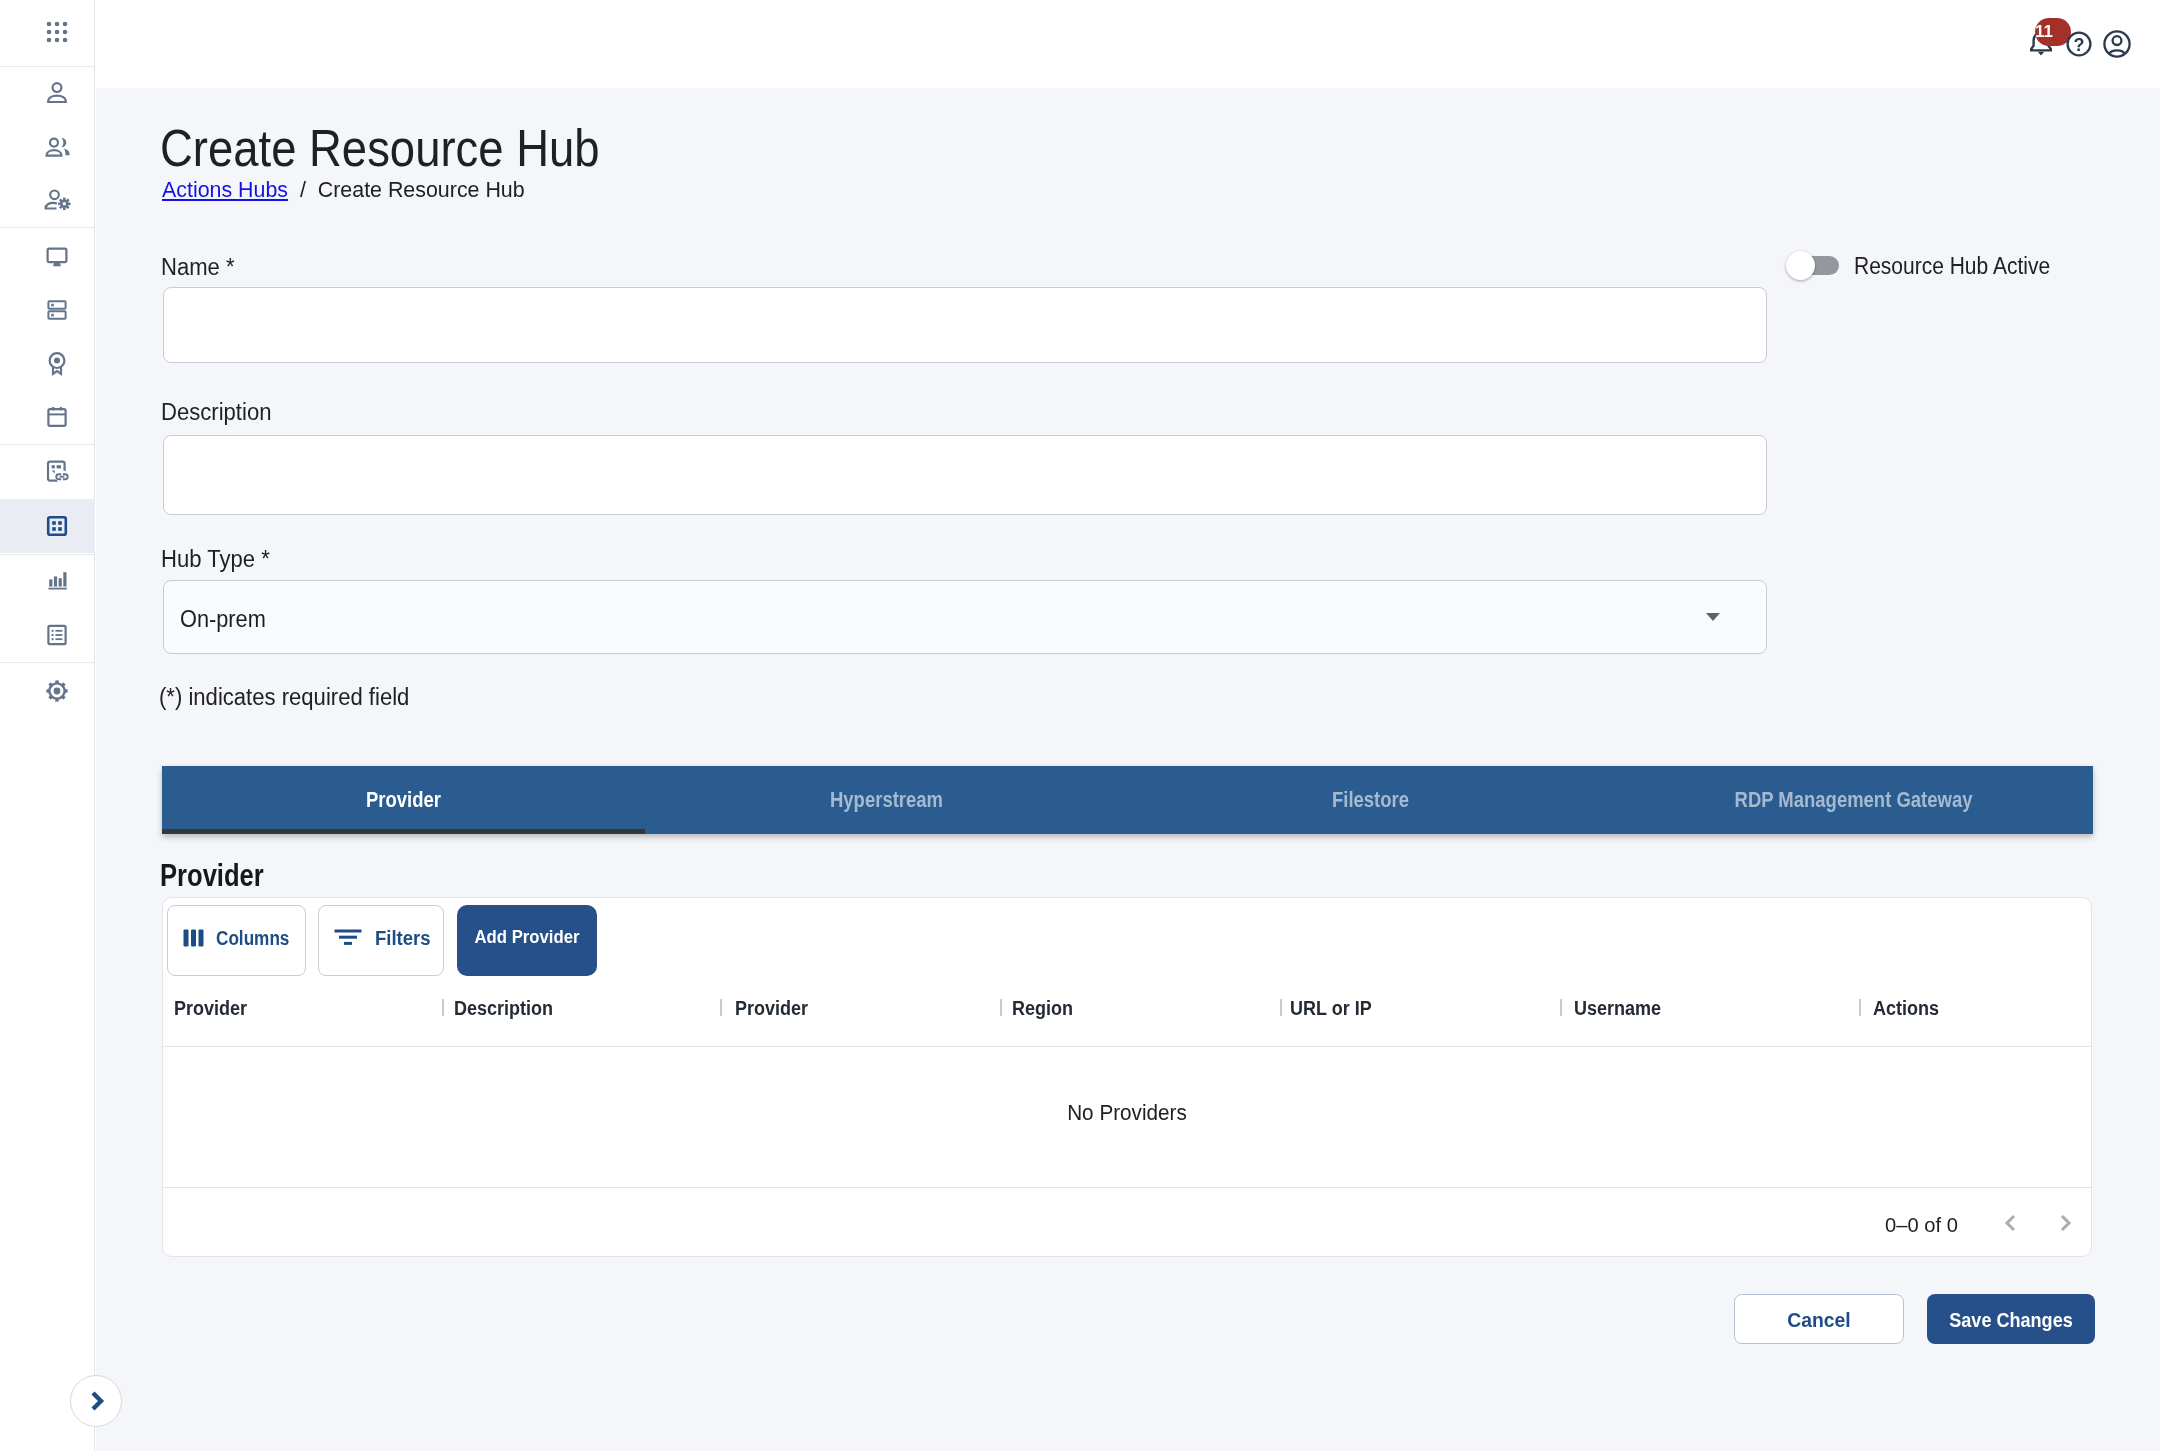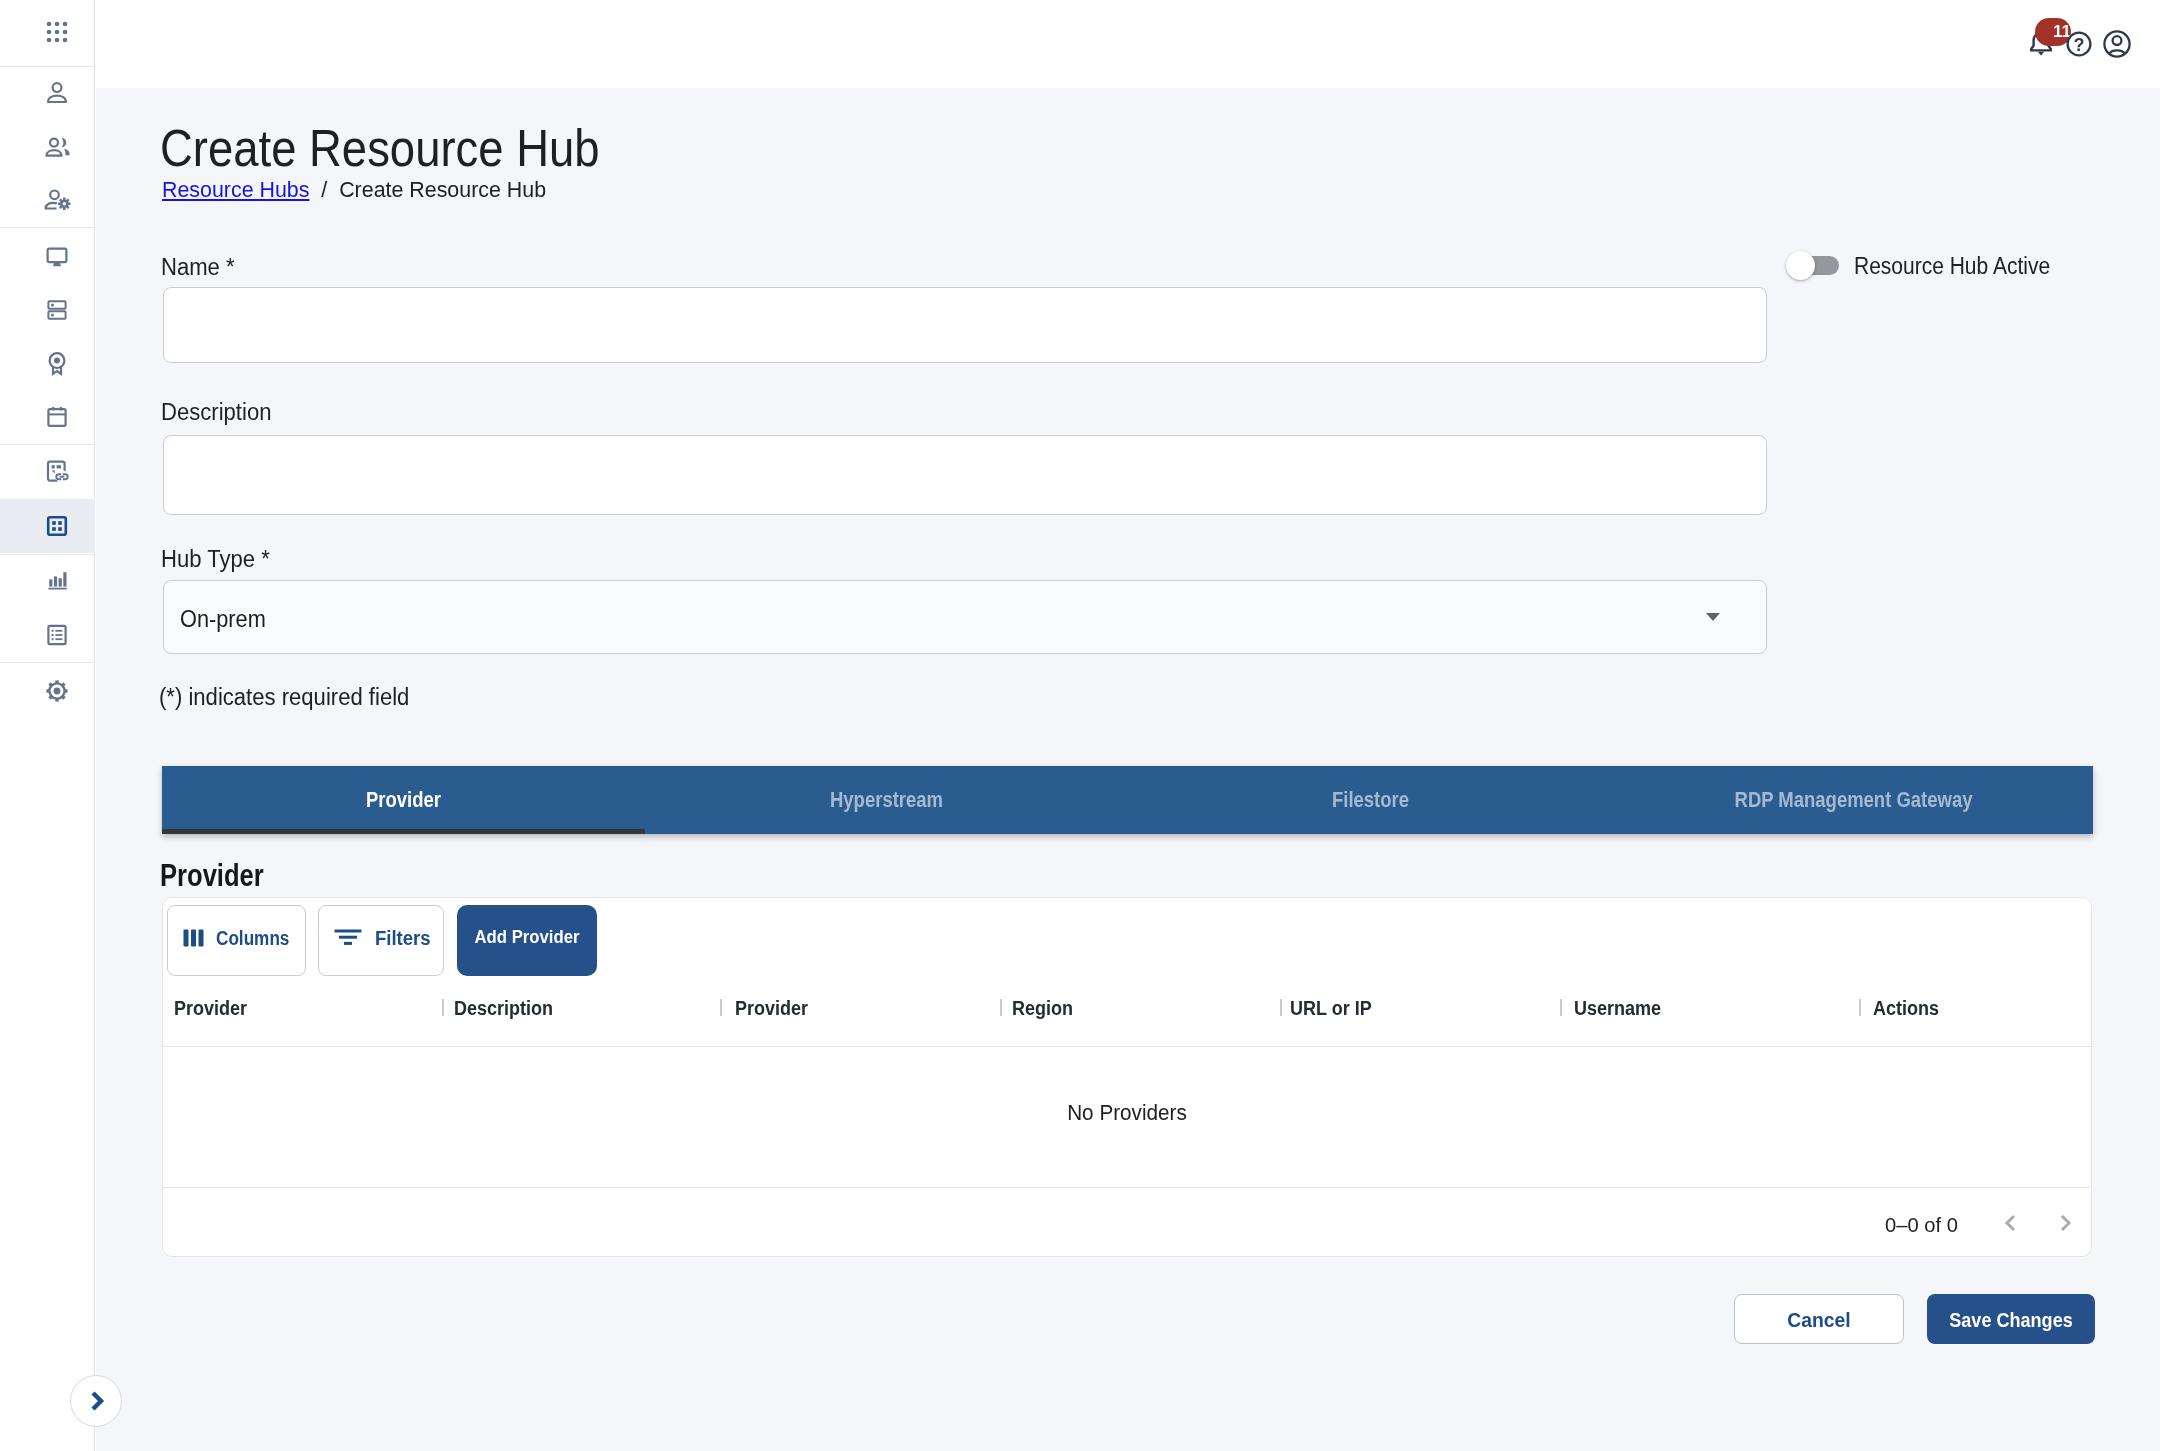--- a/index.html
+++ b/index.html
@@ -168,33 +168,33 @@
 <svg class="ic" style="left:70px;top:1375px;" width="52" height="52" viewBox="0 0 52 52">
  <polyline points="23,18 31,26 23,34" fill="none" stroke="#1d4c86" stroke-width="4.4"></polyline>
 </svg>
 
 <svg class="ic" style="left:2024px;top:27px;" width="34" height="34" viewBox="0 0 34 34">
  <g fill="none" stroke="#2c3a4d" stroke-width="2.4">
   <path d="M17 6 c-4.6 0-7.4 3.2-7.4 7.4 v5.2 l-2.4 3.4 v1.4 h19.6 v-1.4 l-2.4-3.4 v-5.2 c0-4.2-2.8-7.4-7.4-7.4 z"></path>
  </g>
  <path d="M13.8 24.8 h6.4 l-3.2 3.6 z" fill="#2c3a4d"></path>
 </svg>
-<div class="abs" style="left:2035px;top:18px;width:36px;height:28px;border-radius:14px;background:#a43129;color:#fff;font-size:17px;font-weight:bold;text-align:right;line-height:28px;">11</div>
+<div class="abs" style="left:2035px;top:18px;width:36px;height:28px;border-radius:14px;background:#a43129;color:#fff;font-size:17px;font-weight:bold;text-align:left;line-height:28px;">11</div>
 <svg class="ic" style="left:2066px;top:31px;" width="26" height="26" viewBox="0 0 26 26">
  <circle cx="13" cy="13" r="11.4" fill="none" stroke="#2c3a4d" stroke-width="2.3"></circle>
  <text x="13" y="19.5" font-size="18" font-weight="bold" fill="#2c3a4d" text-anchor="middle" font-family="Liberation Sans,sans-serif">?</text>
 </svg>
 <svg class="ic" style="left:2103px;top:30px;" width="28" height="28" viewBox="0 0 28 28">
  <circle cx="14" cy="14" r="12.6" fill="none" stroke="#2c3a4d" stroke-width="2.3"></circle>
  <circle cx="14" cy="10.6" r="4.4" fill="none" stroke="#2c3a4d" stroke-width="2.3"></circle>
  <path d="M6.6 23.6 c1.6-4.4 13.2-4.4 14.8 0" fill="none" stroke="#2c3a4d" stroke-width="2.3"></path>
 </svg>
 
 <div class="t sxl" style="left:160px;top:122px;font-size:52px;color:#1f2023;transform:scaleX(0.874);">Create Resource Hub</div>
-<div class="t sxl" style="left:161.5px;top:179.5px;font-size:21.5px;color:#202124;transform:scaleX(0.995);"><a style="color:#1512e6;text-decoration:underline;">Resource Hubs</a><span>  /  </span><span>Create Resource Hub</span></div>
+<div class="t sxl" style="left:161.5px;top:179.5px;font-size:21.5px;color:#202124;transform:scaleX(0.995);"><a style="color:#1512e6;text-decoration:underline;">Actions Hubs</a><span>  /  </span><span>Create Resource Hub</span></div>
 
 <div class="t sxl" style="left:161px;top:256px;font-size:23px;color:#1e2022;transform:scaleX(0.96);">Name *</div>
 <div class="abs" style="left:163px;top:287px;width:1604px;height:76px;background:#fff;border:1px solid #c8cbd2;border-radius:8px;"></div>
 
 <div class="abs" style="left:1797px;top:256px;width:42px;height:19px;border-radius:10px;background:#94979d;"></div>
 <div class="abs" style="left:1786px;top:251px;width:29px;height:29px;border-radius:50%;background:#fff;box-shadow:0 1px 3px rgba(0,0,0,0.35);"></div>
 <div class="t sxl" style="left:1853.5px;top:255px;font-size:23px;color:#202124;transform:scaleX(0.913);">Resource Hub Active</div>
 
 <div class="t sxl" style="left:161px;top:401px;font-size:23px;color:#1e2022;transform:scaleX(0.96);">Description</div>
 <div class="abs" style="left:163px;top:435px;width:1604px;height:80px;background:#fff;border:1px solid #c8cbd2;border-radius:8px;"></div>

